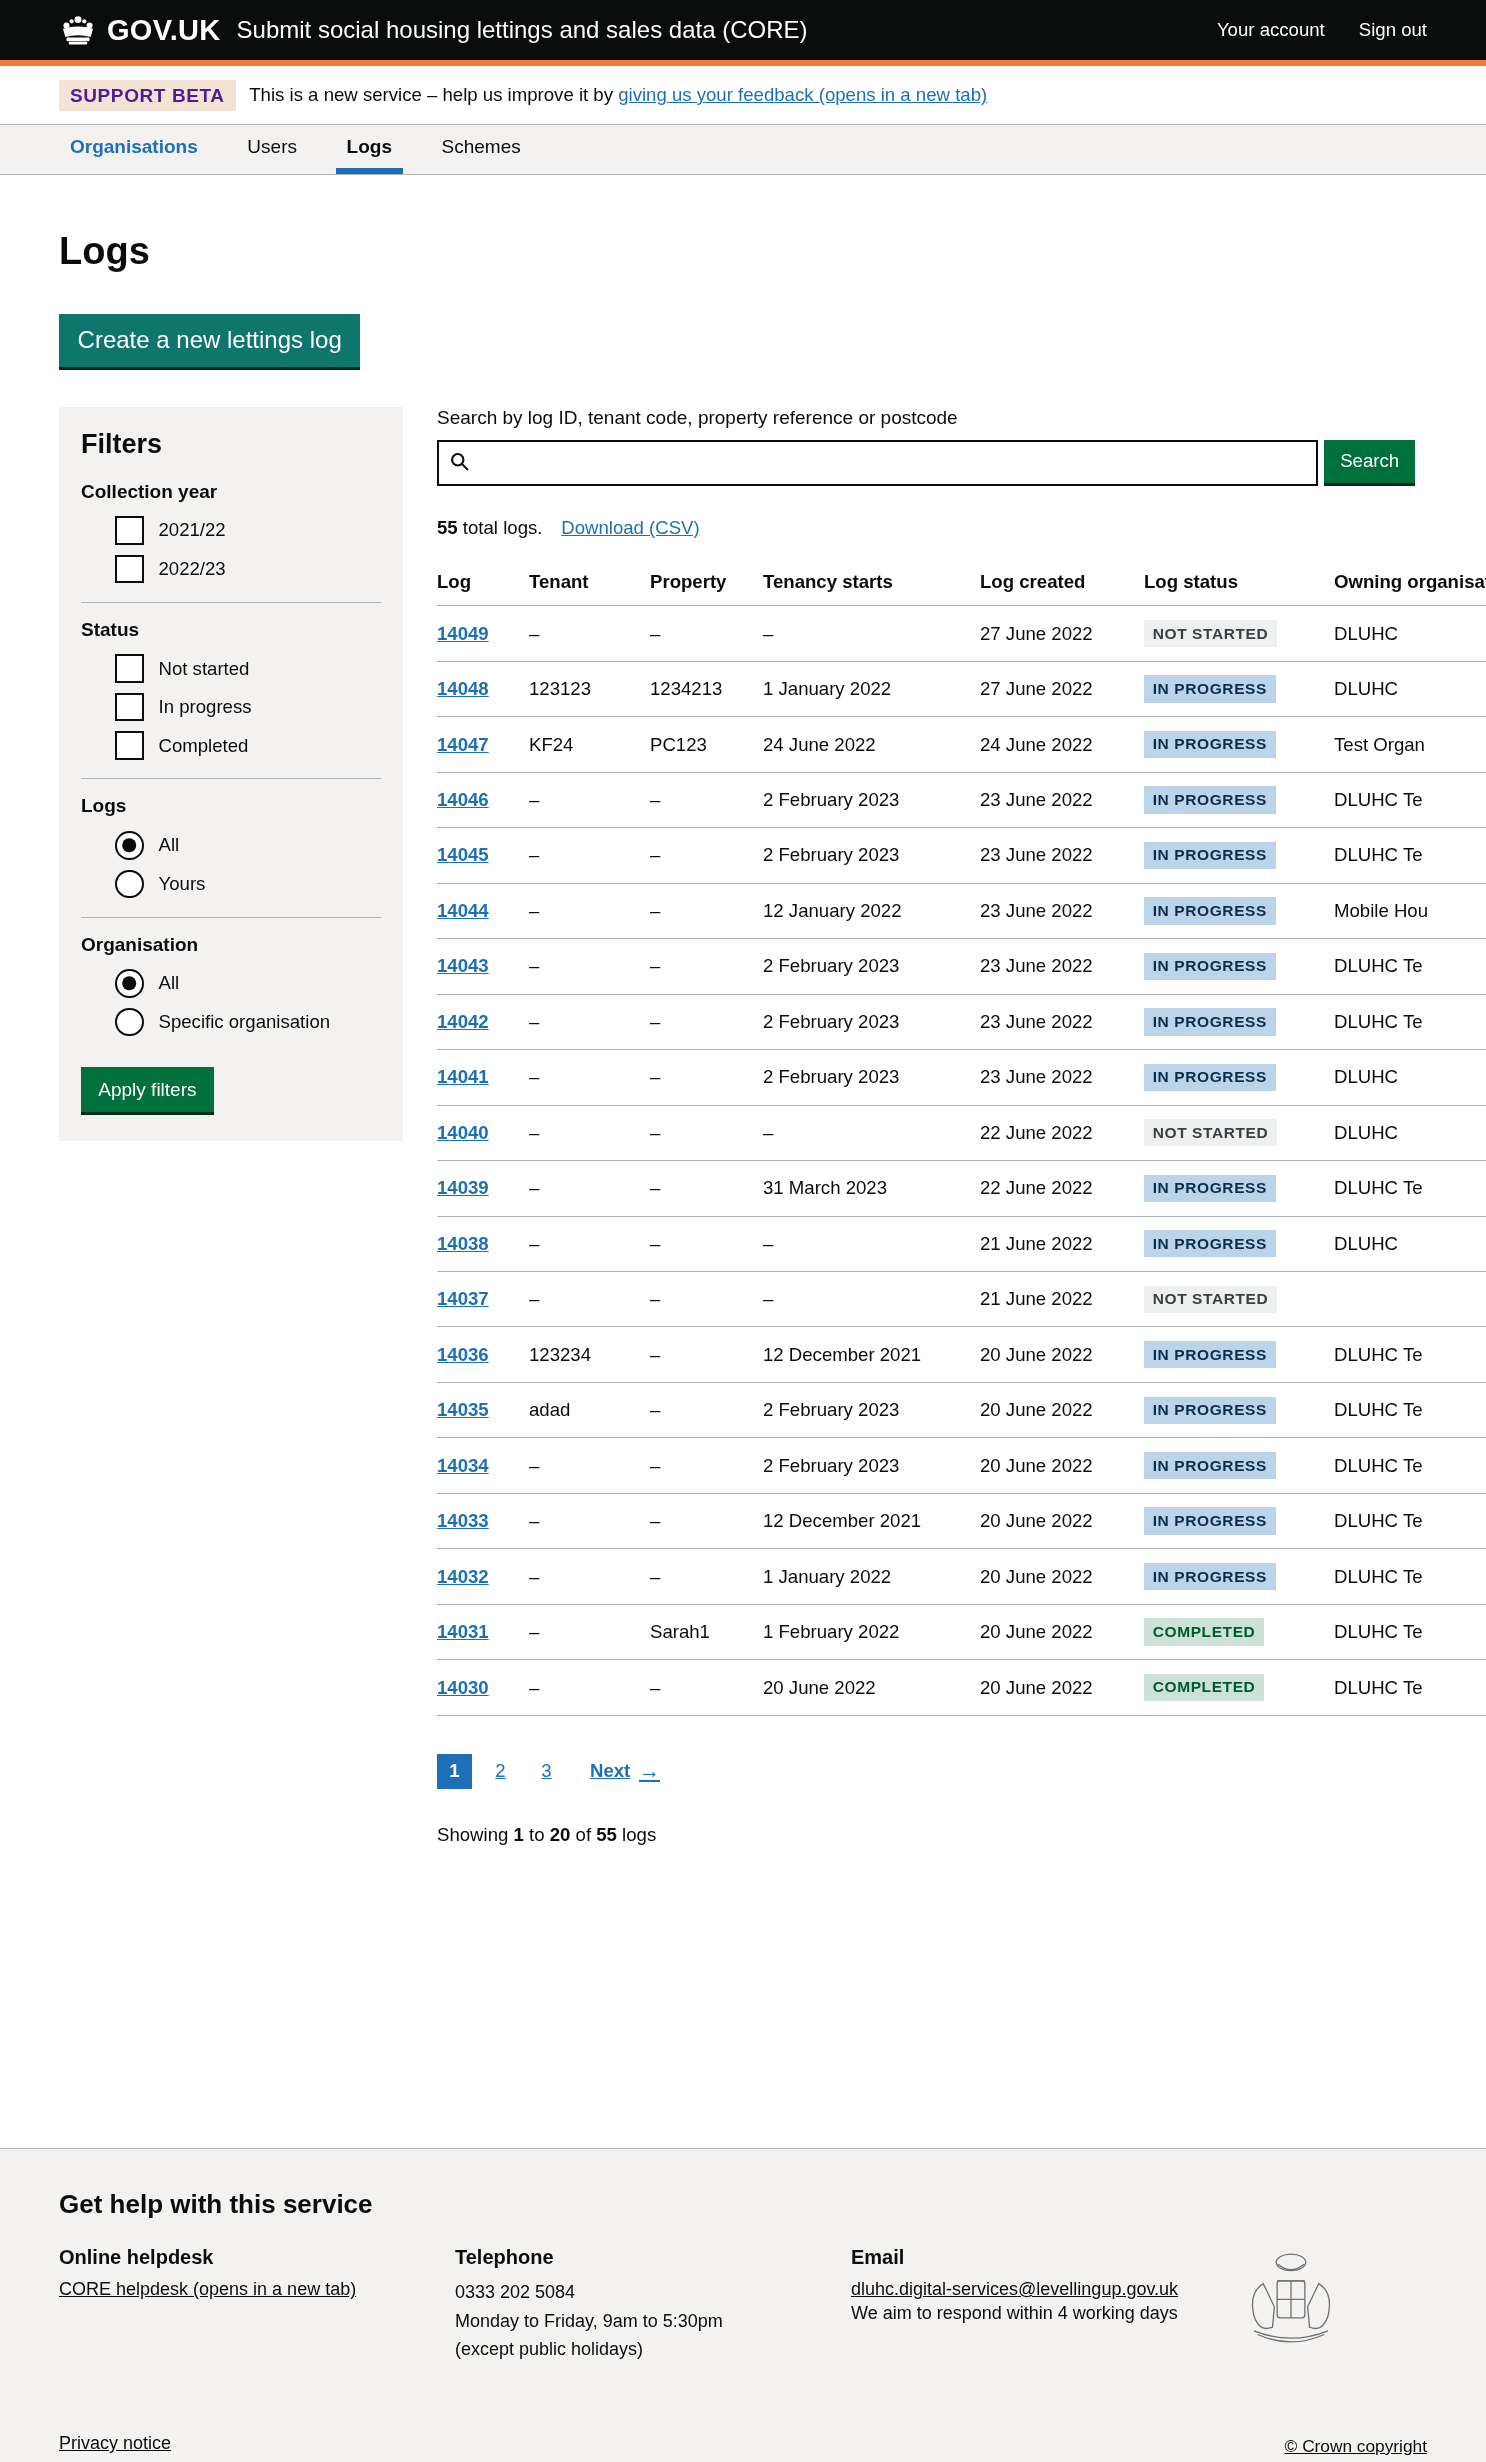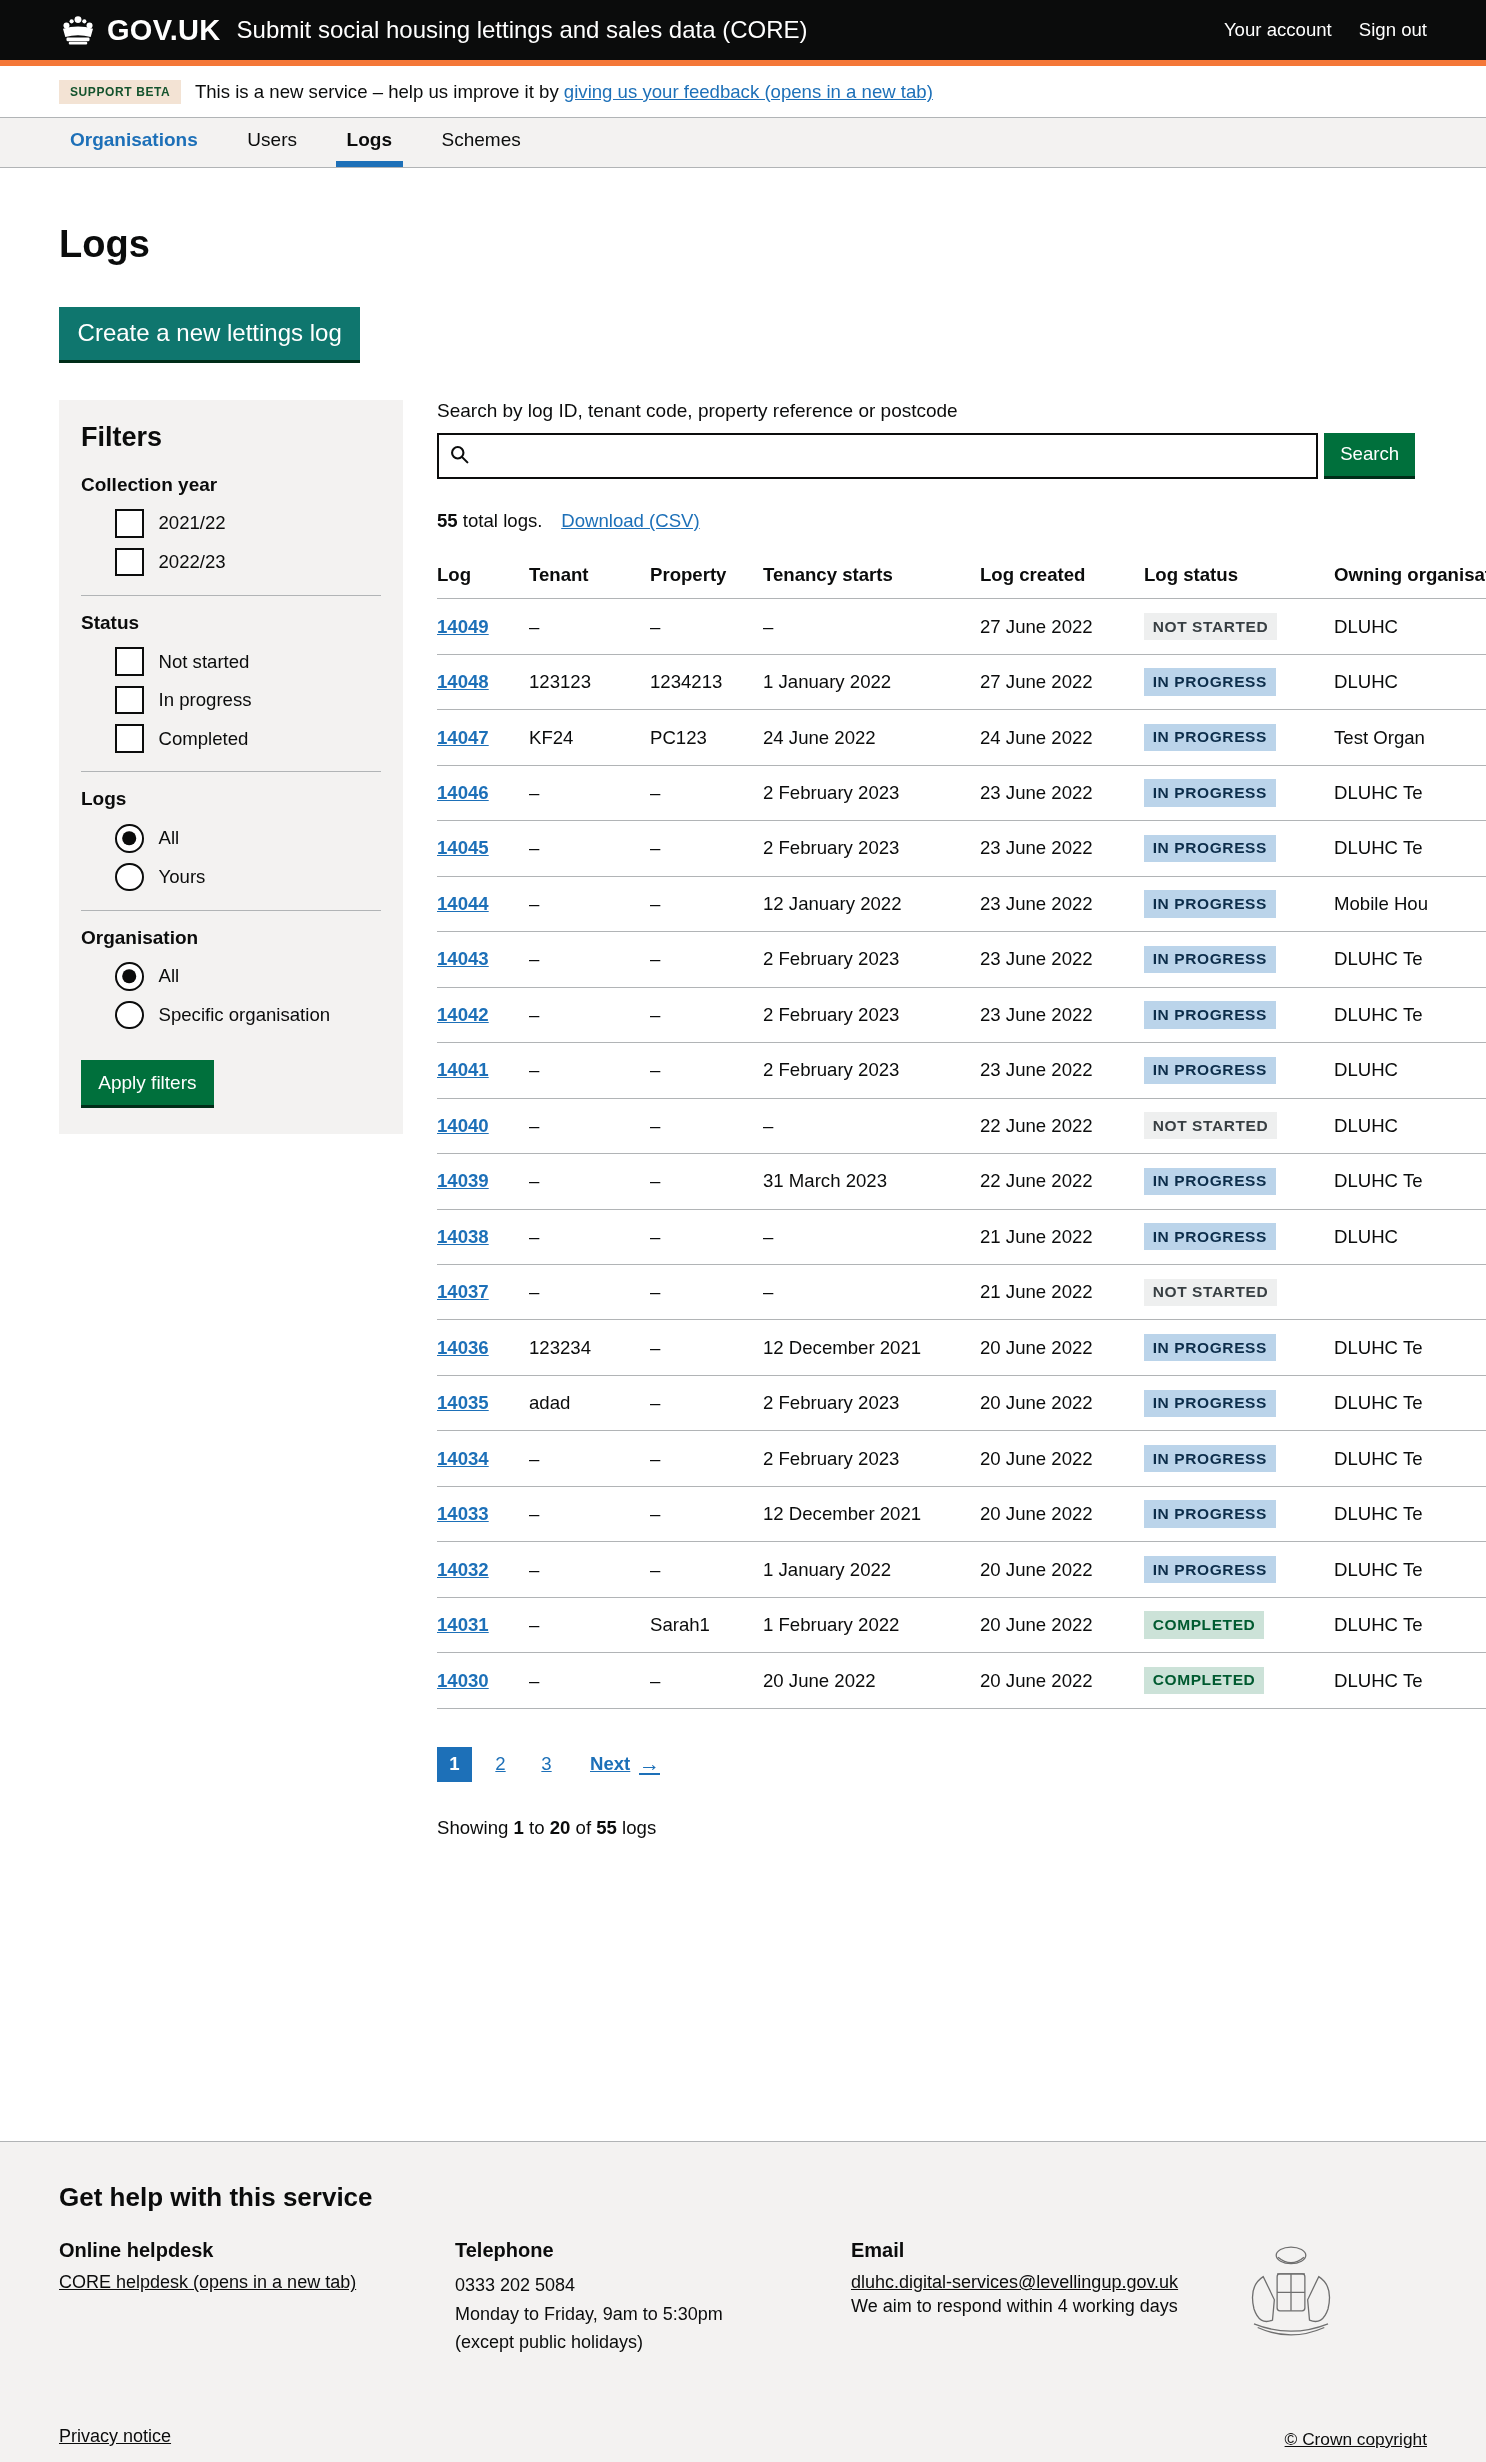--- a/index.html
+++ b/index.html
@@ -44,41 +44,41 @@
   .service-name {
     color: #ffffff;
     font-size: 24px;
     margin-left: 16px;
     font-weight: normal;
     line-height: 1;
   }
   .header-right {
     margin-left: auto;
     display: flex;
-    gap: 27px;
+    gap: 34px;
     align-items: center;
   }
   .header-right a {
     color: #ffffff;
     font-size: 18.6px;
     text-decoration: none;
   }
 
   
   .phase-banner {
     border-bottom: 1.2px solid #b1b4b6;
     padding: 13.6px 59px;
     display: flex;
     align-items: center;
     background: #ffffff;
   }
   .phase-tag {
     background: #f3e3d4;
-    color: #14532d;
-    font-size: 12px;
+    color: #4c1d95;
+    font-size: 19px;
     font-weight: bold;
     letter-spacing: 0.6px;
     padding: 6px 11px;
     text-transform: uppercase;
     margin-right: 13.6px;
     line-height: 1;
   }
   .phase-text {
     font-size: 18.6px;
     color: #0b0c0c;

